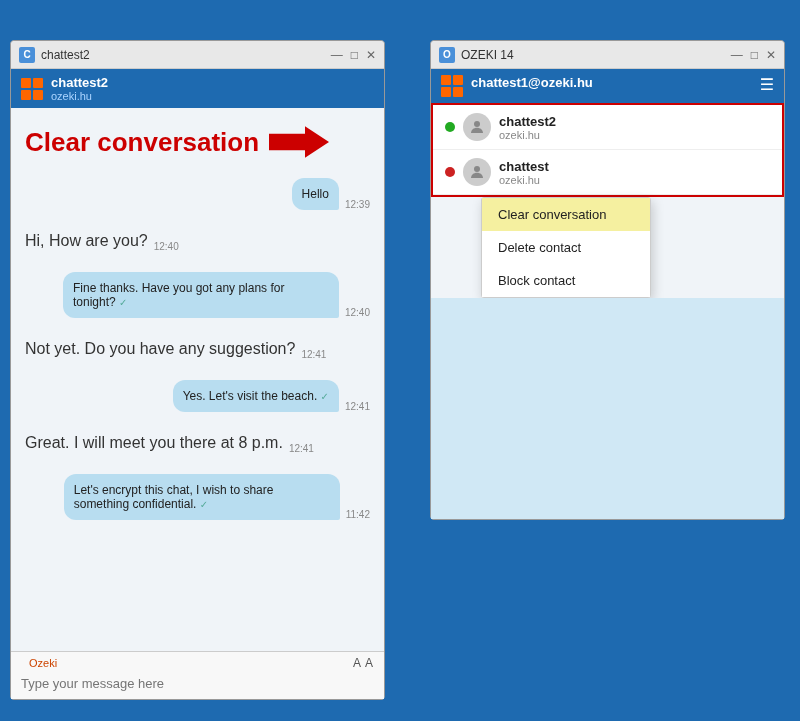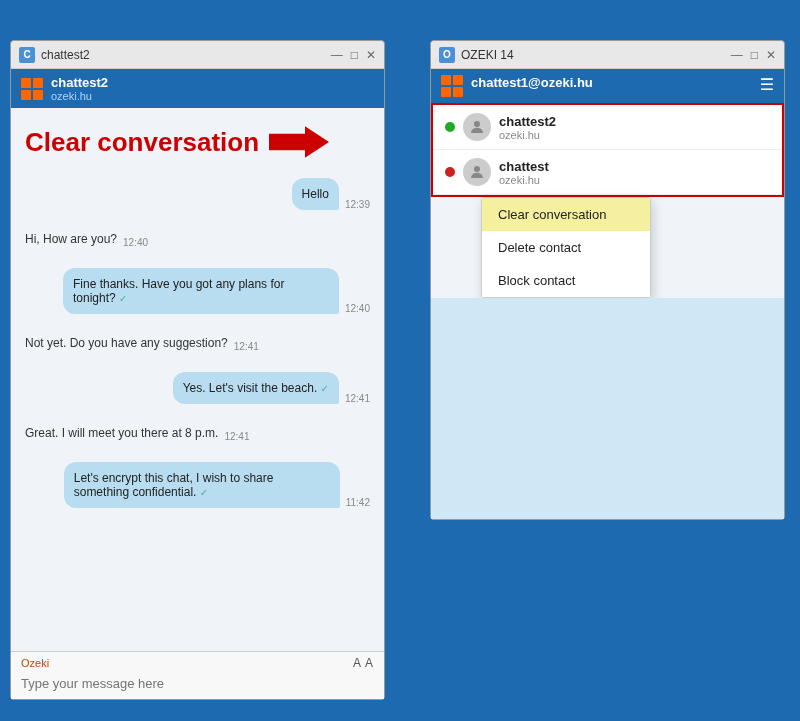--- a/index.html
+++ b/index.html
@@ -126,21 +126,21 @@
       background: #b8ddf0;
       border-radius: 12px 12px 2px 12px;
       padding: 9px 10px;
       max-width: 80%;
       font-size: 12px;
       color: #222;
       position: relative;
     }
     .msg-received {
       align-self: flex-start;
-      font-size: 12px;
+      font-size: 16px;
       color: #333;
       padding: 2px 0;
     }
     .msg-row {
       display: flex;
       align-items: flex-end;
       gap: 6px;
     }
     .msg-row.sent {
       flex-direction: row-reverse;
@@ -161,20 +161,21 @@
       padding: 4px 10px 2px;
       background: #f8f8f8;
     }
     .footer-row1 {
       display: flex;
       justify-content: space-between;
       align-items: center;
       font-size: 11px;
       color: #cc4400;
       padding-bottom: 2px;
+      margin-left: 8px;
     }
     .footer-aa {
       font-size: 12px;
       color: #555;
       letter-spacing: 1px;
     }
     .chat-input {
       width: 100%;
       border: none;
       background: transparent;

